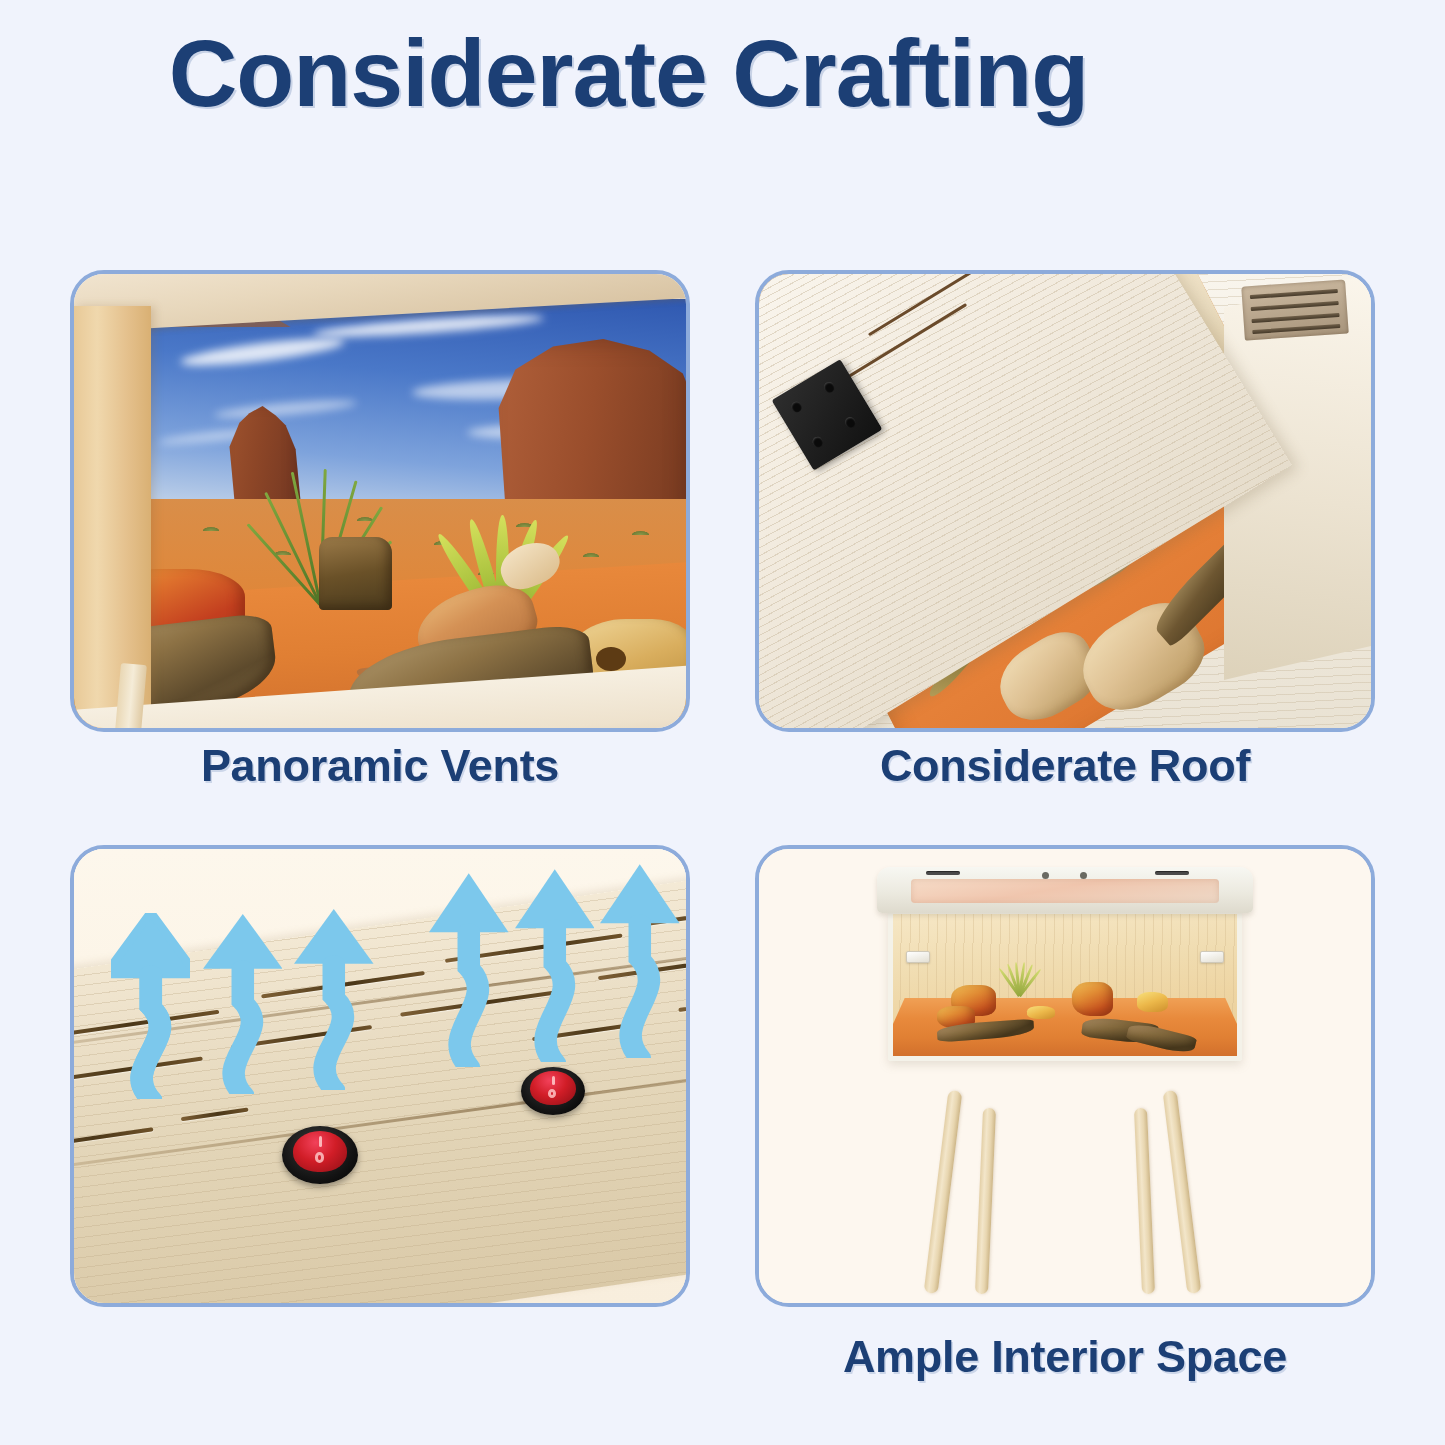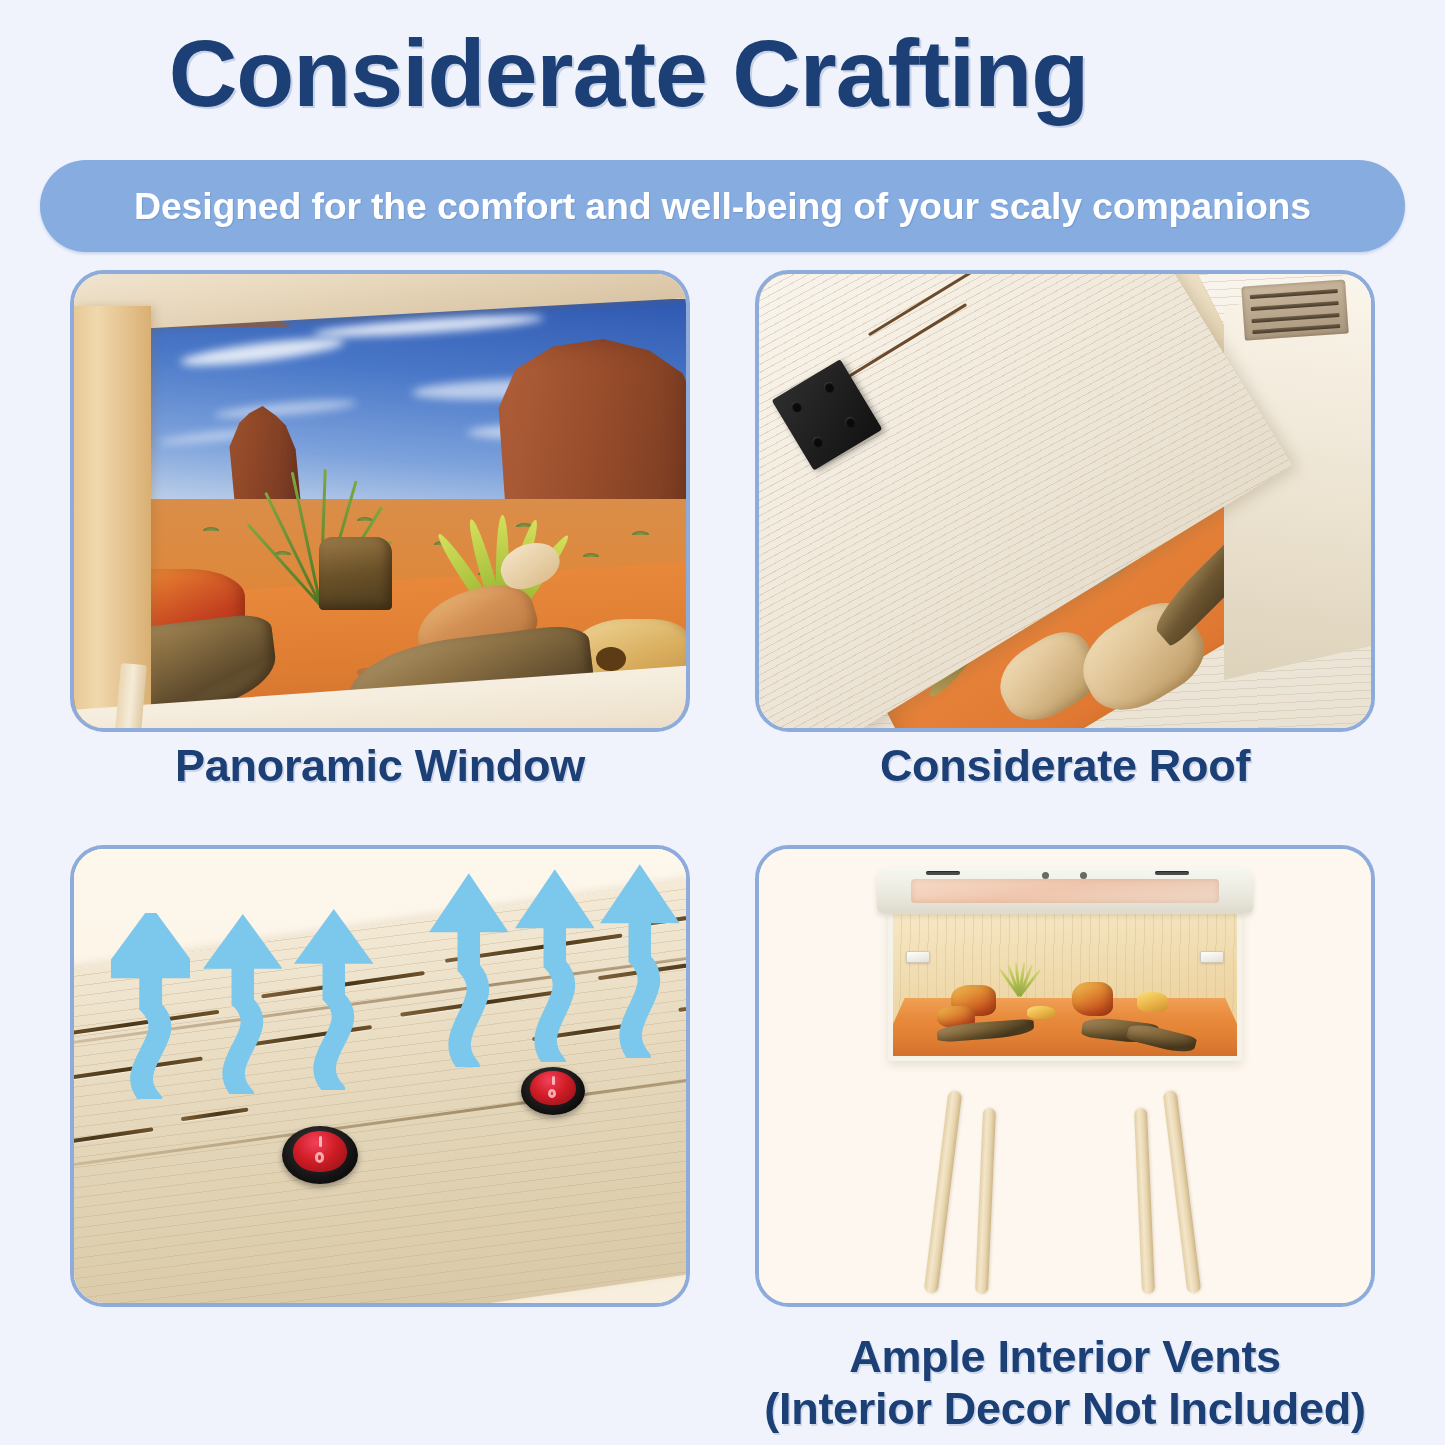--- a/index.html
+++ b/index.html
@@ -468,23 +468,20 @@
     background:linear-gradient(90deg,#e3cfa6 0%,#f3e6ca 35%,#e8d6b0 68%,#cdb688 100%);
     border-radius:7px;
     box-shadow:1px 0 3px rgba(150,125,85,.25);
   }
 </style>
 </head>
 <body>
 
 <div id="header">
   <div id="title">Considerate Crafting</div>
-  <div id="subtitle-pill">
-    <span id="subtitle-text">Designed for the comfort and well-being of your scaly companions</span>
-  </div>
 </div>
 
 <div class="cell" id="cell-tl">
   <div class="panel">
     <div class="scene">
 
       <div class="p1-poster">
         <div class="cloud c1"></div>
         <div class="cloud c2"></div>
         <div class="cloud c3"></div>
@@ -545,21 +542,21 @@
 
       <div class="driftwood dw-mid"></div>
 
       <div class="p1-top-rail"></div>
       <div class="p1-left-post"></div>
       <div class="p1-bottom-rail"></div>
       <div class="p1-leg"></div>
     </div>
   </div>
   <div class="caption" id="cap-tl">
-    <span class="cap-line">Panoramic Window</span>
+    <span class="cap-line">Panoramic Vents</span>
   </div>
 </div>
 
 <div class="cell" id="cell-tr">
   <div class="panel">
     <div class="scene">
       <div class="p2-bg"></div>
       <div class="p2-wood-lines"></div>
 
       <div class="p2-opening">
@@ -751,16 +748,15 @@
         </div>
       </div>
 
       <div class="leg" style="left:29%; width:2.3%; height:45%; transform:rotate(7deg);"></div>
       <div class="leg" style="left:36%; width:2.1%; height:41%; transform:rotate(2.5deg);"></div>
       <div class="leg" style="left:62%; width:2.1%; height:41%; transform:rotate(-2.5deg);"></div>
       <div class="leg" style="left:68%; width:2.3%; height:45%; transform:rotate(-7deg);"></div>
     </div>
   </div>
   <div class="caption" id="cap-br">
-    <span class="cap-line">Ample Interior Vents</span>
-    <span class="cap-line">(Interior Decor Not Included)</span>
+    <span class="cap-line">Ample Interior Space</span>
   </div>
 </div>
 
 </body></html>

